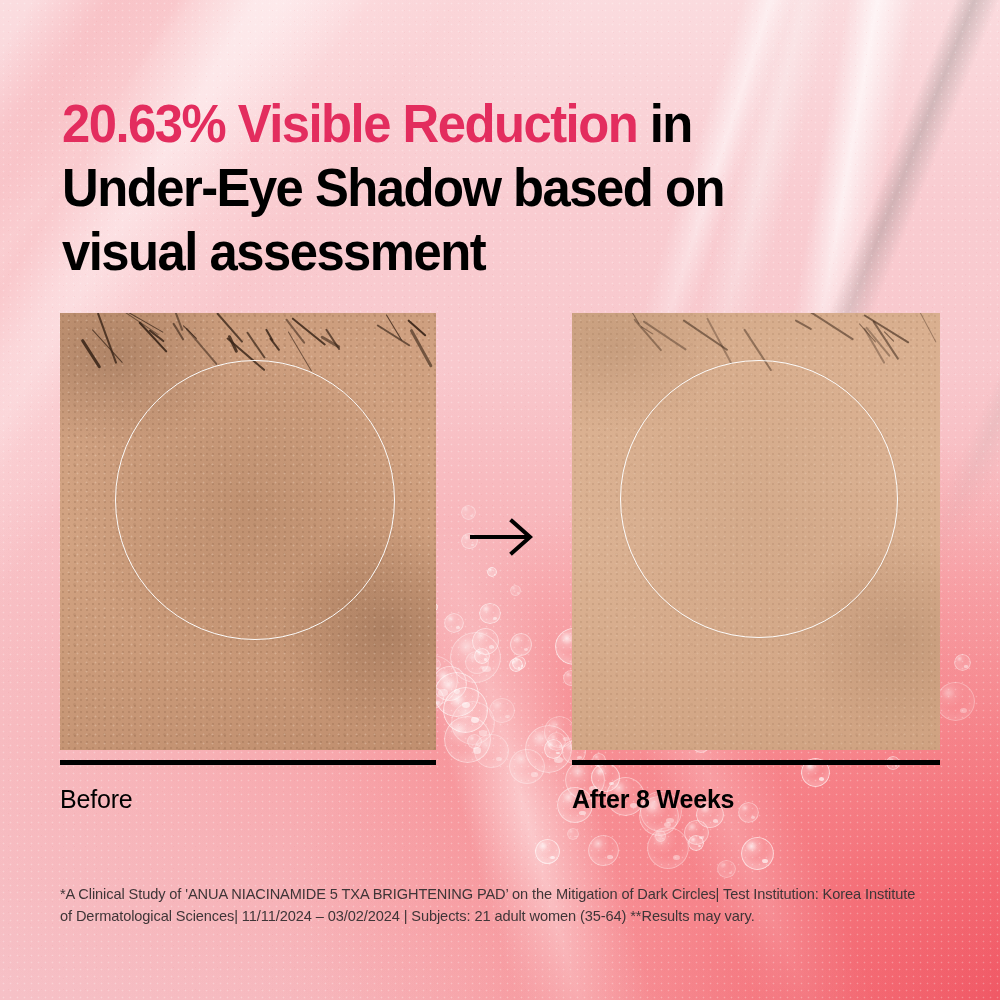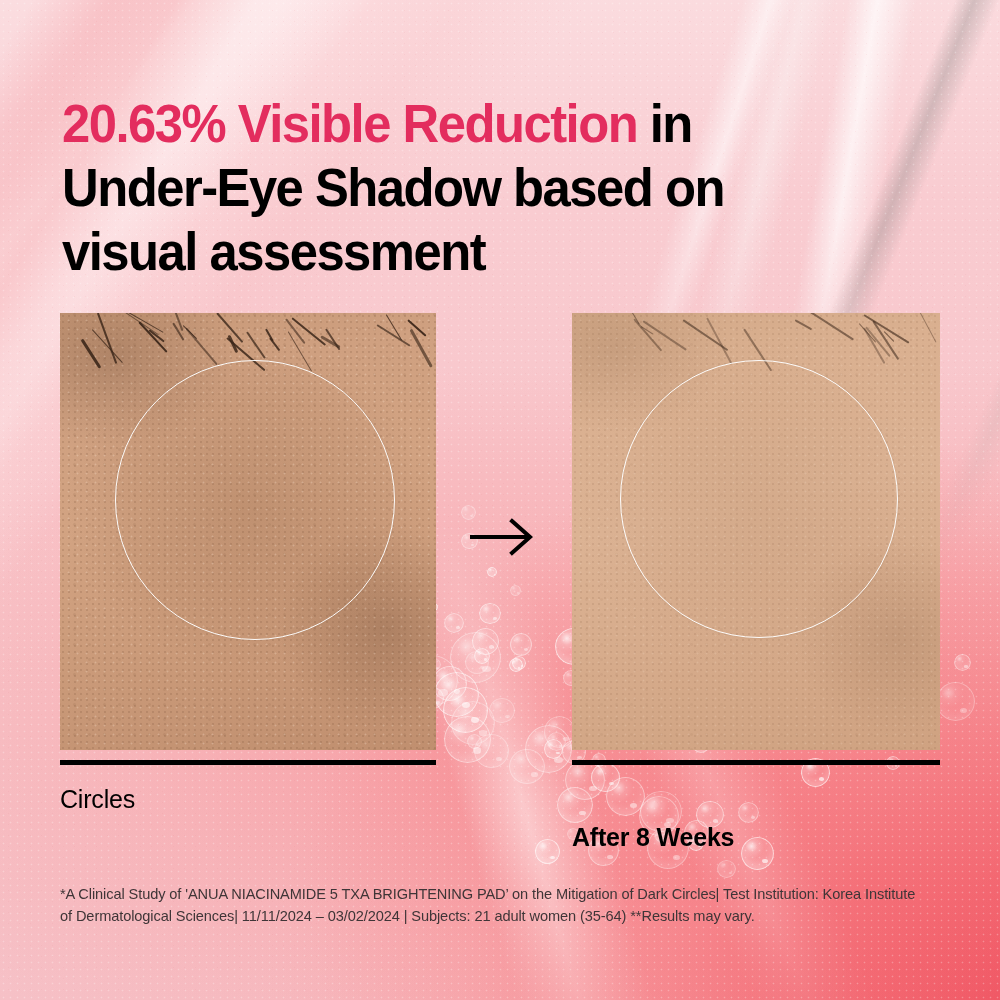--- a/index.html
+++ b/index.html
@@ -142,21 +142,21 @@
   
   #arrow{position:absolute;left:468px;top:518px;width:72px;height:38px;z-index:6;}
 
   
   .rule{position:absolute;height:5px;background:#000;z-index:6;}
   #rule-before{left:60px;top:760px;width:376px;}
   #rule-after{left:572px;top:760px;width:368px;}
 
   .caption{position:absolute;top:785px;z-index:6;font-size:25px;color:#000;letter-spacing:-.2px;}
   #caption-before{left:60px;font-weight:400;}
-  #caption-after{left:572px;font-weight:700;margin-top:38px;}
+  #caption-after{left:572px;font-weight:700;}
 
   
   #footnote{
     position:absolute;left:60px;top:868px;width:858px;z-index:6;
     font-size:14.6px;line-height:1.56;color:#3f3537;letter-spacing:-.1px;
   }
 </style>
 </head>
 <body>
 
@@ -307,16 +307,16 @@
 </div>
 
 <svg id="arrow" viewBox="0 0 72 38">
   <line x1="2" y1="19" x2="62" y2="19" stroke="#000" stroke-width="4"></line>
   <polyline points="44,3 62,19 44,35" fill="none" stroke="#000" stroke-width="4" stroke-linecap="square"></polyline>
 </svg>
 
 <div class="rule" id="rule-before"></div>
 <div class="rule" id="rule-after"></div>
 
-<div class="caption" id="caption-before">Circles</div>
+<div class="caption" id="caption-before">Before</div>
 <div class="caption" id="caption-after">After 8 Weeks</div>
 
 <p id="footnote">*A Clinical Study of 'ANUA NIACINAMIDE 5 TXA BRIGHTENING PAD’ on the Mitigation of Dark Circles| Test Institution: Korea Institute of Dermatological Sciences| 11/11/2024 – 03/02/2024 | Subjects: 21 adult women (35-64)  **Results may vary.</p>
 
 </body></html>

